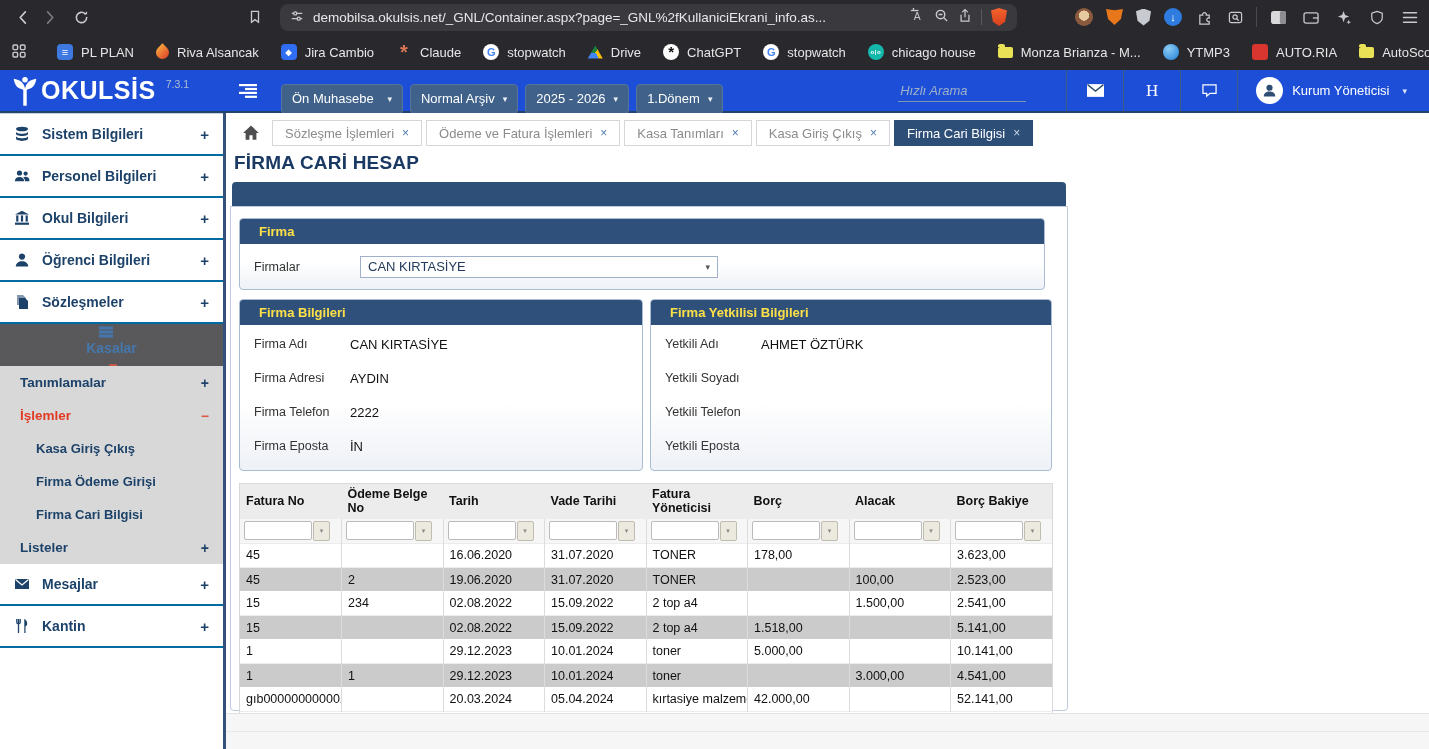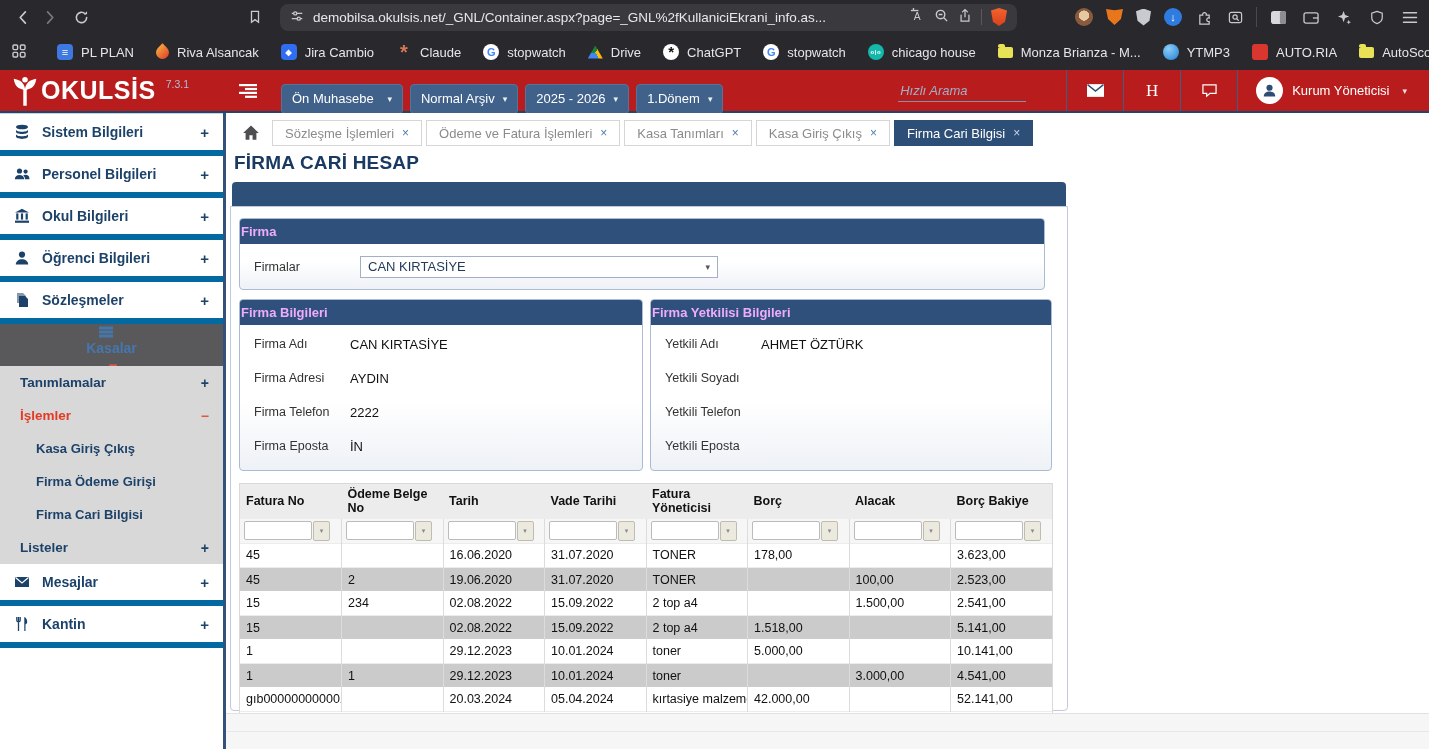--- a/index.html
+++ b/index.html
@@ -40,21 +40,21 @@
   .bmic-google { background:#fff; border-radius:50%; color:#4285F4; font-size:11px; }
   .bmic-drive { clip-path:polygon(50% 0,100% 100%,0 100%); background:conic-gradient(from 150deg,#4285f4 0 33%,#188038 0 66%,#fbbc04 0); width:15px; height:13px; border-radius:0; }
   .bmic-openai { background:#fff; border-radius:50%; color:#111; font-size:15px; line-height:10px; }
   .bmic-chicago { background:#14b8ab; border-radius:50%; color:#fff; font-size:6px; letter-spacing:.5px; }
   .bmic-folder { background:#e9e156; border-radius:2px; width:15px; height:11px; position:relative; }
   .bmic-folder::before { content:""; position:absolute; top:-3px; left:0; width:7px; height:3px; background:#e9e156; border-radius:2px 2px 0 0; }
   .bmic-ytmp3 { background:radial-gradient(circle at 35% 30%,#8ecdf5,#1d7fd6); border-radius:50%; }
   .bmic-autoria { background:#d8362e; border-radius:3px; color:#fff; font-size:9px; }
 
   
-  .appbar { position:absolute; top:70px; left:0; right:0; height:43px; background:#b91c1c;
+  .appbar { position:absolute; top:70px; left:0; right:0; height:43px; background:#1d4ed8;
     display:flex; align-items:center; color:#fff; border-bottom:2px solid #24456b; padding:0 0 0 12px; }
   .logo { display:flex; align-items:center; gap:3px; }
   .logo-text { font-size:25px; font-weight:bold; letter-spacing:.5px; color:#fff; }
   .version { font-size:10.5px; color:#aebfd2; margin:0 0 14px 10px; }
   .justify-btn { margin-left:50px; display:flex; align-items:center; }
   .hdr-dd { height:30px; background:#3f618a; border:1px solid #56749b; border-radius:4px; color:#fff;
     font-size:13px; display:flex; align-items:center; padding:0 10px; margin-left:7px; gap:8px; flex:none; }
   .hdr-dd:first-of-type { margin-left:24px; }
   .dd-caret { font-size:9px; opacity:.9; }
   .hdr-right { display:flex; align-items:center; margin-left:auto; height:100%; }
@@ -68,21 +68,21 @@
   .user-zone { display:flex; align-items:center; gap:9px; padding:0 22px 0 18px; }
   .avatar { width:27px; height:27px; border-radius:50%; background:#fff; display:flex; align-items:center; justify-content:center; }
   .user-name { font-size:13px; }
   .user-caret { font-size:9px; opacity:.85; margin-left:4px; }
 
   
   .sidebar { position:absolute; top:113px; left:0; width:223px; bottom:0; background:#fff;
     border-top:1px solid #c9d3df; }
   .side-rail { position:absolute; top:113px; left:223px; width:3px; bottom:0; background:#33517a; }
   .side-item { display:flex; align-items:center; cursor:default; }
-  .side-item.lvl0 { height:42px; padding:0 14px 0 14px; border-bottom:6px solid #0369a1;
+  .side-item.lvl0 { height:42px; padding:0 14px 0 14px; border-bottom:2px solid #0369a1;
     font-weight:bold; font-size:14px; color:#1d4269; }
   .side-item.lvl0.active { background:#59595c; color:#4577ad; border-bottom:none;flex-direction:column; }
   .side-item.lvl1 { height:33px; padding:0 14px 0 20px; background:#d8d8d8; font-weight:bold; font-size:13.5px; color:#1d4269; }
   .side-item.lvl2 { height:33px; padding:0 14px 0 36px; background:#d8d8d8; font-weight:bold; font-size:13px; color:#1d4269; }
   .side-item.danger { color:#e33a24; }
   .s-ic { width:28px; display:flex; align-items:center; color:inherit; }
   .s-label { flex:1; white-space:nowrap; }
   .s-exp { width:12px; text-align:right; font-size:15px; font-weight:bold; }
   .s-exp.minus { color:#e05744; }
   .side-item.lvl1 .s-exp, .side-item.lvl2 .s-exp { font-size:14px; }
@@ -96,21 +96,21 @@
   .tab .tab-x { color:#4d7db3; font-size:12px; }
   .tab.active { background:#2d4e77; border-color:#2d4e77; color:#fff; }
   .tab.active .tab-x { color:#c9d6e6; }
   .page-title { margin:6px 0 0 8px; font-size:19px; font-weight:bold; color:#1a3a63; letter-spacing:.2px; }
 
   .toolbar-bar { margin:8px 0 0 6px; width:834px; height:24px; background:#2e5078; border-radius:4px 4px 0 0; }
   .outer { margin-left:4px; width:838px; height:505px; border:1px solid #bfcbdc; border-radius:0 0 4px 4px;
     background:#fff; padding:11px 8px 0 8px; position:relative; }
 
   .panel { border:1px solid #a9bcd4; border-radius:4px; background:linear-gradient(#ffffff 60%,#eef1f6); }
-  .panel-h { background:#2e507a; color:#f0abfc; font-weight:bold; font-size:13px; padding:5px 1px;
+  .panel-h { background:#2e507a; color:#fde047; font-weight:bold; font-size:13px; padding:5px 19px;
     border-radius:3px 3px 0 0; }
   .firma-panel { width:806px; }
   .firma-body { display:flex; align-items:center; height:45px; padding:0 14px; gap:10px; }
   .firma-label { font-size:12.5px; color:#333; width:96px; }
   .select-box { width:358px; height:22px; border:1px solid #9fb0c8; background:#fff; display:flex;
     align-items:center; padding:0 7px; font-size:13px; color:#233a5c; }
   .select-box .sel-text { flex:1; }
   .sel-caret { color:#555; font-size:9px; }
 
   .two-col { display:flex; gap:7px; margin-top:9px; }

